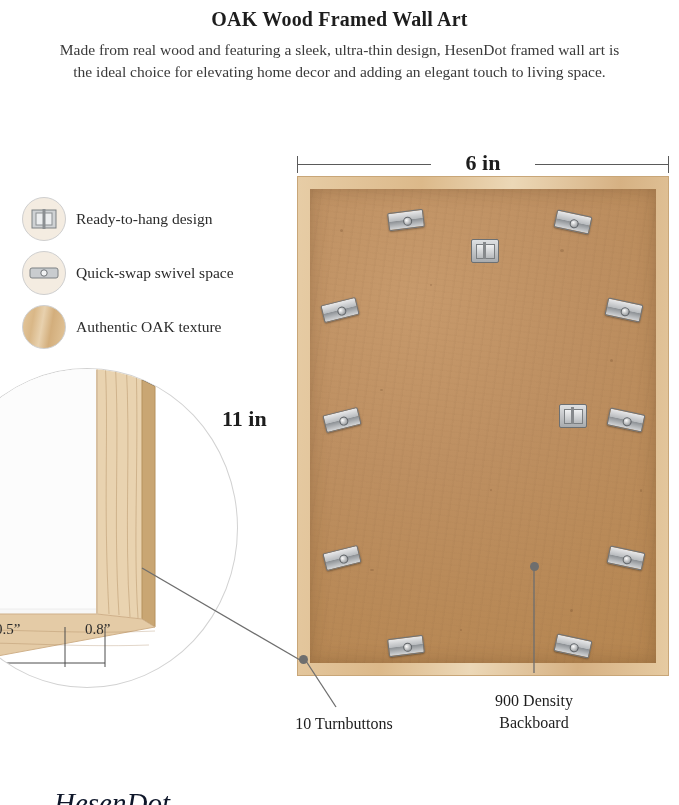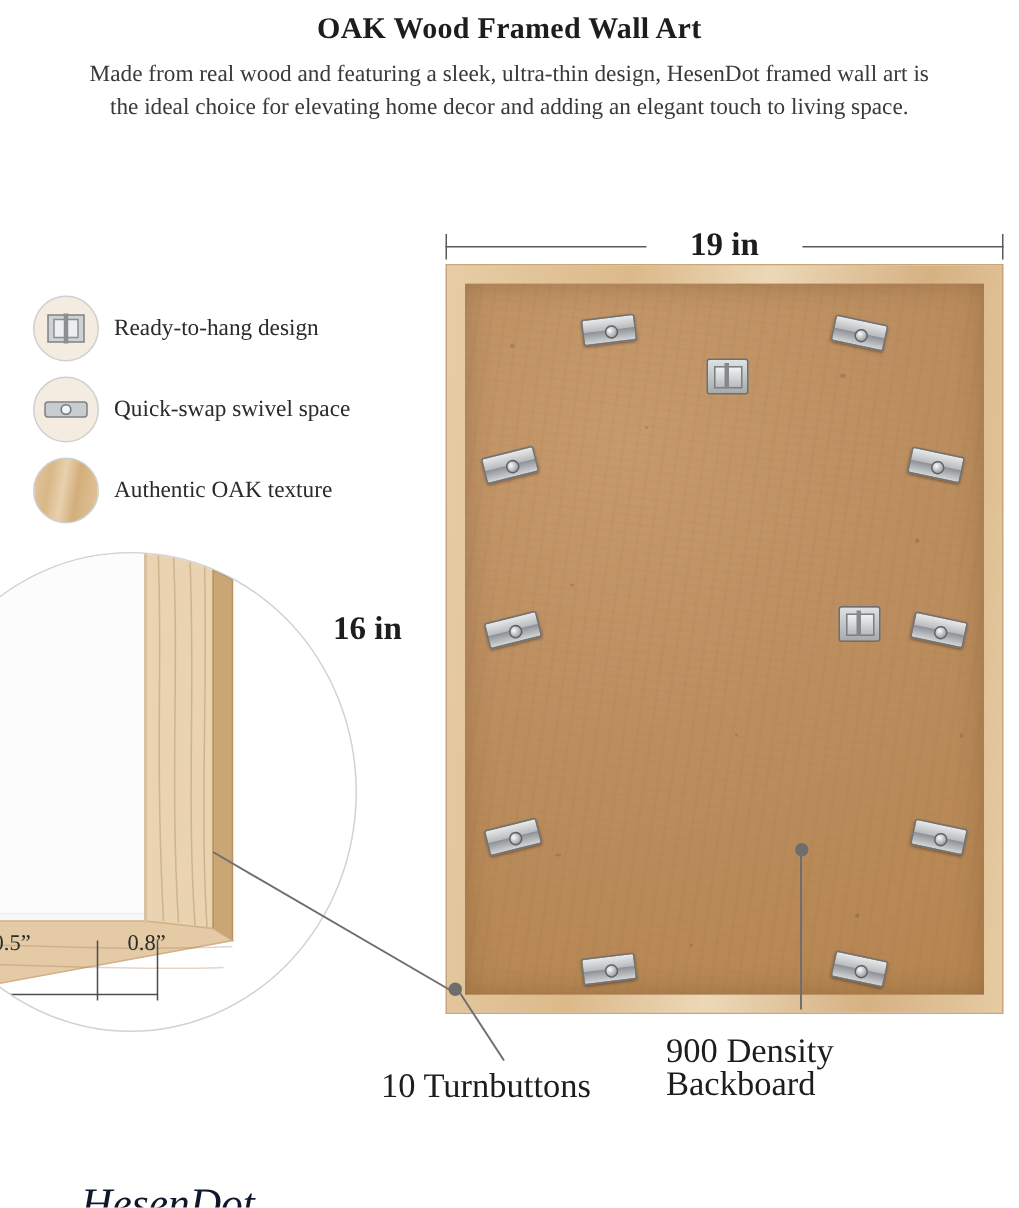--- a/index.html
+++ b/index.html
@@ -227,22 +227,23 @@
   .dot {
     position: absolute;
     width: 9px;
     height: 9px;
     border-radius: 50%;
     background: #6e6e6e;
   }
   .callout-label {
     position: absolute;
     font-family: "Liberation Serif", serif;
-    font-size: 23px;
+    font-size: 16px;
     color: #1d1d1d;
+    text-align: center;
     line-height: 22px;
   }
 
   
   .brand {
     position: absolute;
     left: 54px;
     top: 775px;
     font-family: "Liberation Serif", serif;
     font-style: italic;
@@ -288,24 +289,24 @@
     <div class="feature-badge wood"></div>
     <div class="feature-label">Authentic OAK texture</div>
   </div>
 
 </div>
 
 <div class="dim-top">
   <div class="line" style="left:0; width:372px;"></div>
   <div class="tick" style="left:0;"></div>
   <div class="tick" style="left:371px;"></div>
-  <div class="label">19 in</div>
-</div>
-
-<div class="dim-left">16 in</div>
+  <div class="label">6 in</div>
+</div>
+
+<div class="dim-left">11 in</div>
 
 <div class="frame-wrap">
   <div class="frame-outer">
     <div class="frame-inner">
 
       <div class="speck" style="left:30px;  top:40px;  width:3px; height:3px;"></div>
       <div class="speck" style="left:120px; top:95px;  width:2px; height:2px;"></div>
       <div class="speck" style="left:250px; top:60px;  width:4px; height:3px;"></div>
       <div class="speck" style="left:70px;  top:200px; width:3px; height:2px;"></div>
       <div class="speck" style="left:300px; top:170px; width:3px; height:3px;"></div>

